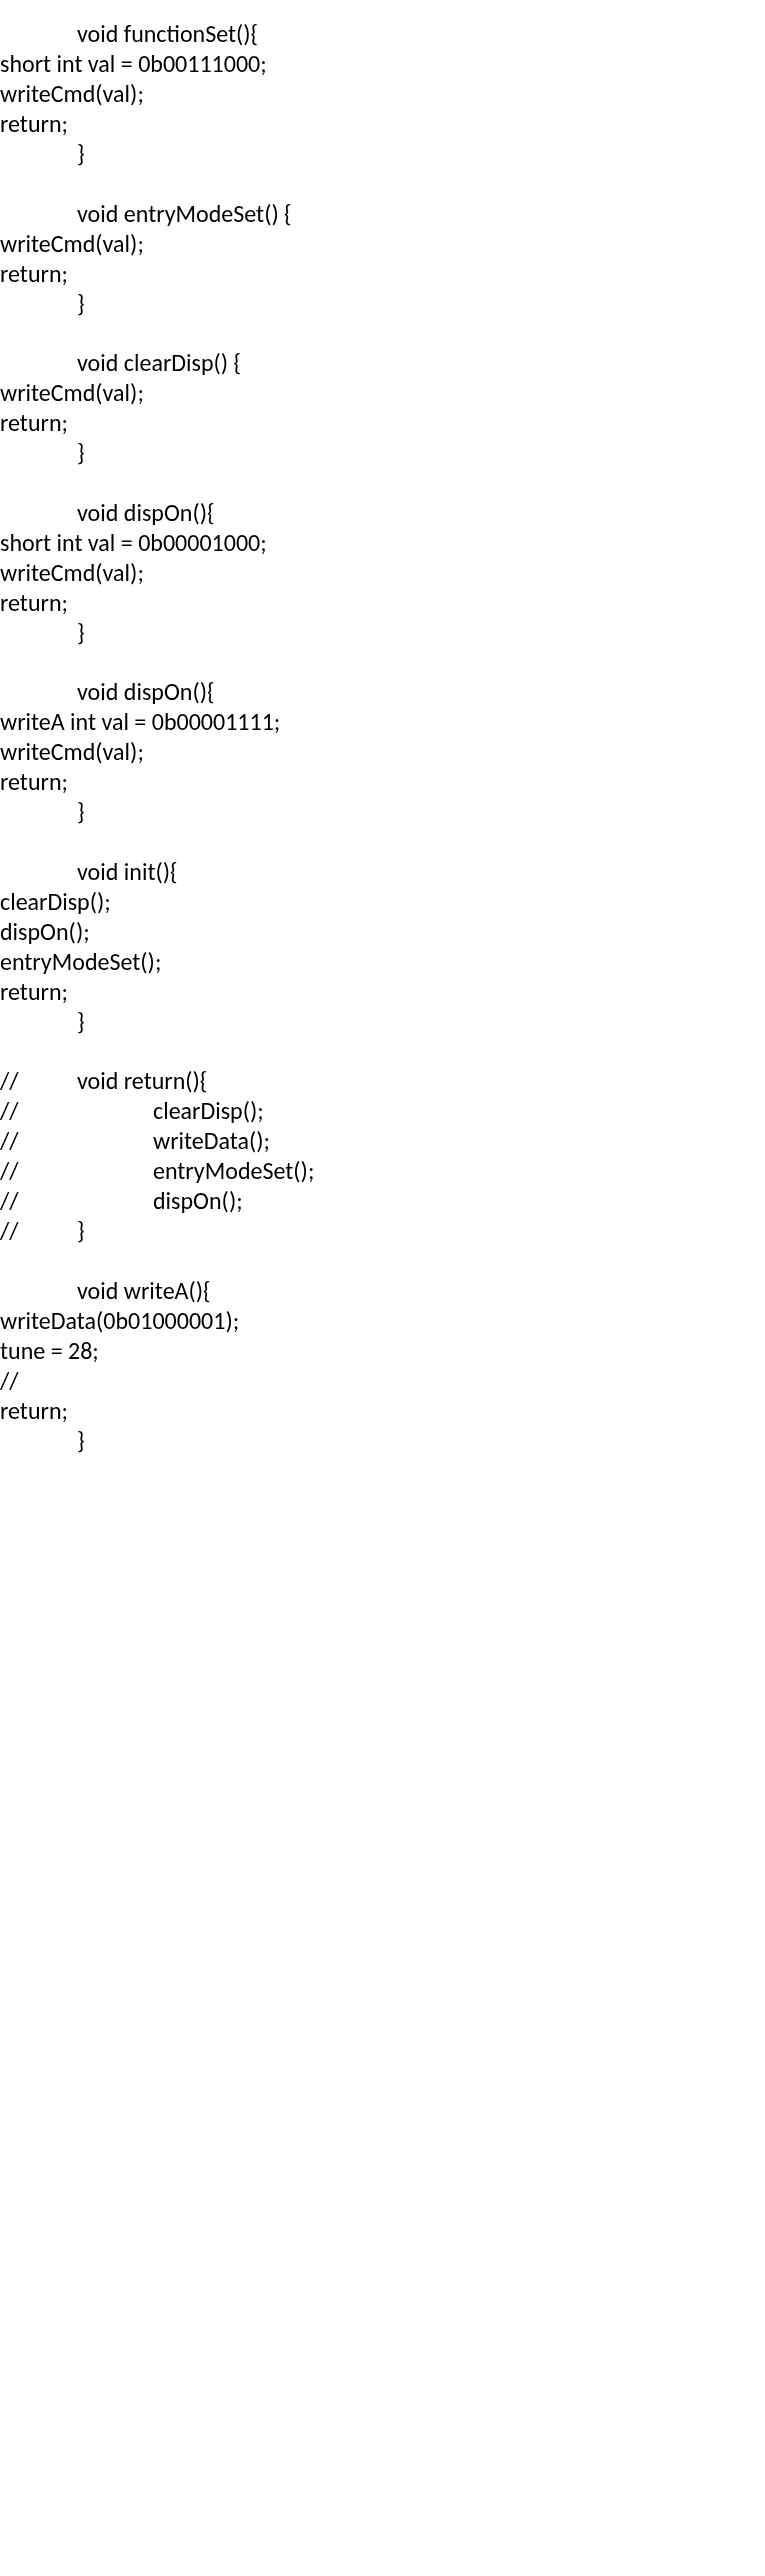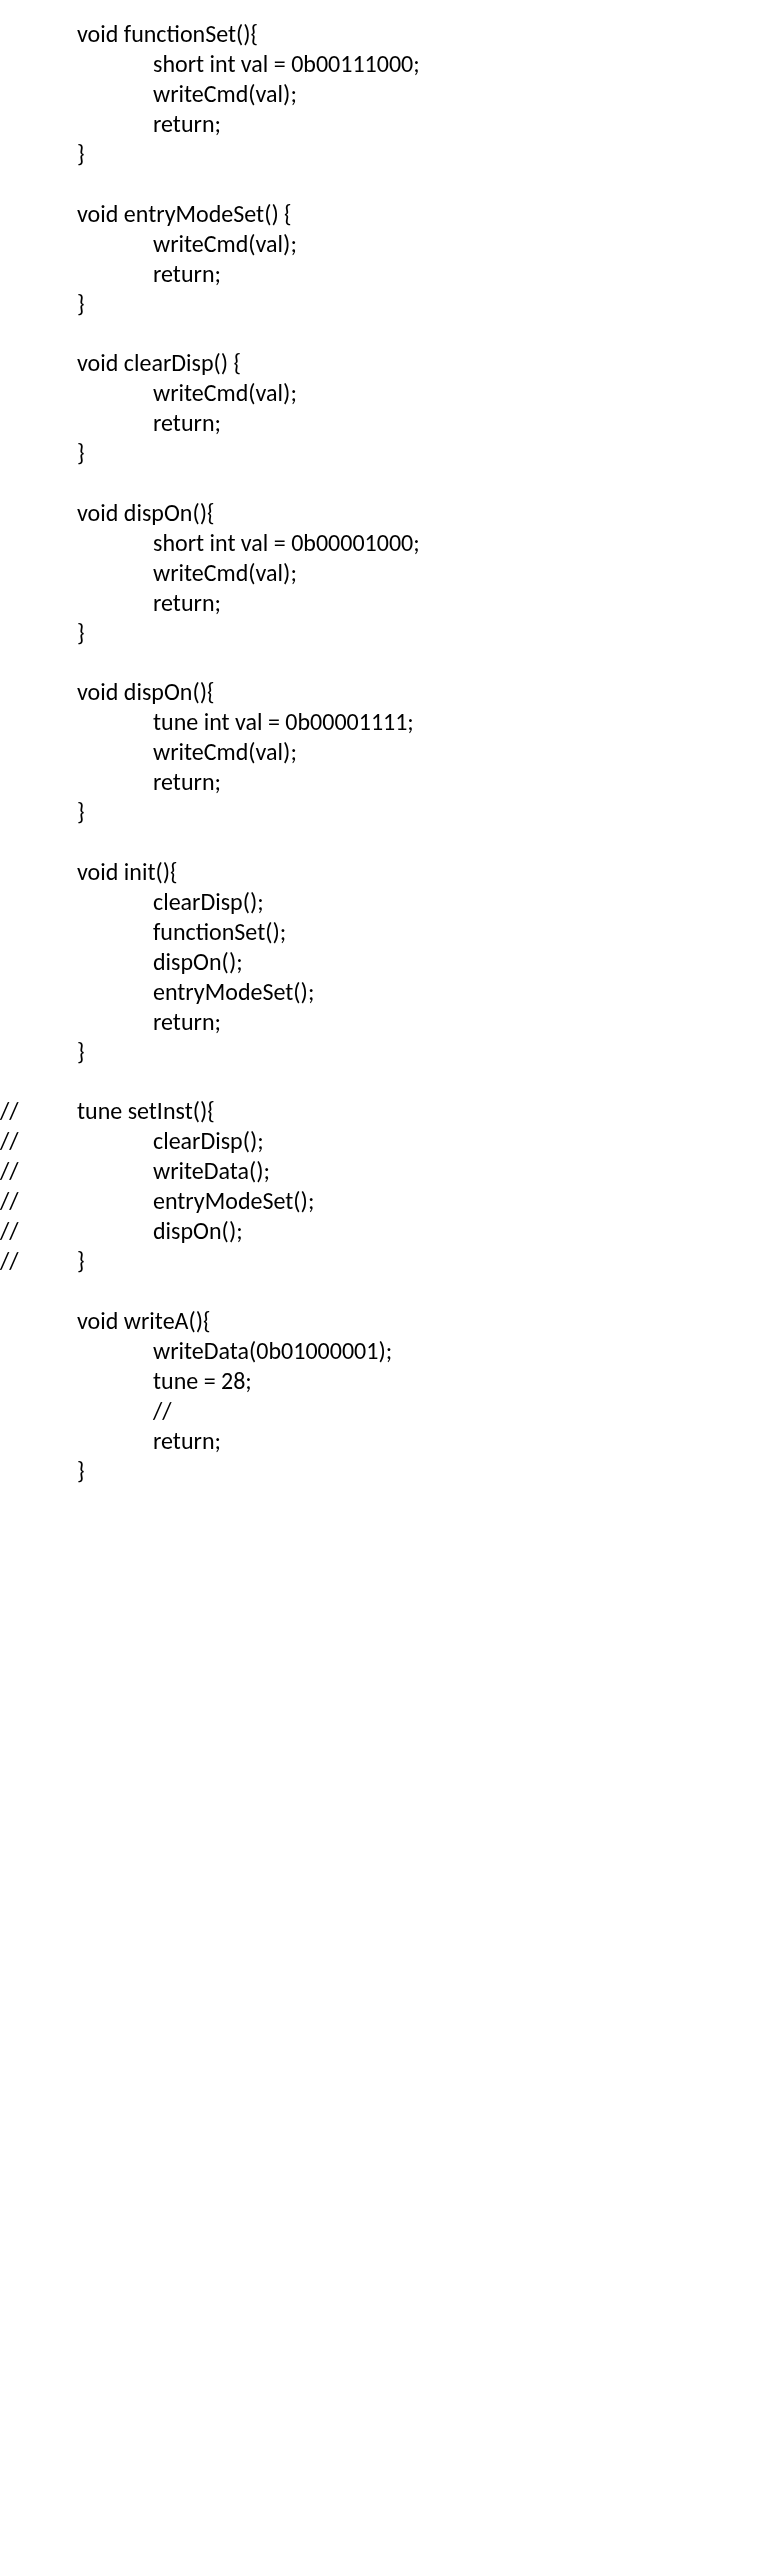--- a/index.html
+++ b/index.html
@@ -12,21 +12,21 @@
     color: #000000;
     width: 766px;
   }
   .page {
     padding: 19px 0 32px 0;
   }
   .line {
     white-space: pre;
   }
   .i0 { padding-left: 77px; }
-  .i1 { padding-left: 153px; }
+  .i1 { }
   .c0 { padding-left: 0px; }
   .c1 { padding-left: 77px; }
   .c2 { padding-left: 153px; }
   .blank { height: 29.5px; }
 </style>
 </head>
 <body>
 
 <div class="page" id="page">
     <div class="line i0">void functionSet(){</div>
@@ -45,34 +45,33 @@
     <div class="line i1">return;</div>
     <div class="line i0">}</div>
     <div class="blank"></div>
     <div class="line i0">void dispOn(){</div>
     <div class="line i1">short int val = 0b00001000;</div>
     <div class="line i1">writeCmd(val);</div>
     <div class="line i1">return;</div>
     <div class="line i0">}</div>
     <div class="blank"></div>
     <div class="line i0">void dispOn(){</div>
-    <div class="line i1">tune int val = 0b00001111;</div>
+    <div class="line i1">writeA int val = 0b00001111;</div>
     <div class="line i1">writeCmd(val);</div>
     <div class="line i1">return;</div>
     <div class="line i0">}</div>
     <div class="blank"></div>
     <div class="line i0">void init(){</div>
     <div class="line i1">clearDisp();</div>
-    <div class="line i1">functionSet();</div>
     <div class="line i1">dispOn();</div>
     <div class="line i1">entryModeSet();</div>
     <div class="line i1">return;</div>
     <div class="line i0">}</div>
     <div class="blank"></div>
-    <div class="line" style="display: flex; position: relative;"><span class="c0" style="position: absolute; left: 0px;">//</span><span class="c1" style="position: relative;">tune setInst(){</span></div>
+    <div class="line" style="display: flex; position: relative;"><span class="c0" style="position: absolute; left: 0px;">//</span><span class="c1" style="position: relative;">void return(){</span></div>
     <div class="line" style="display: flex; position: relative;"><span class="c0" style="position: absolute; left: 0px;">//</span><span class="c2" style="position: relative;">clearDisp();</span></div>
     <div class="line" style="display: flex; position: relative;"><span class="c0" style="position: absolute; left: 0px;">//</span><span class="c2" style="position: relative;">writeData();</span></div>
     <div class="line" style="display: flex; position: relative;"><span class="c0" style="position: absolute; left: 0px;">//</span><span class="c2" style="position: relative;">entryModeSet();</span></div>
     <div class="line" style="display: flex; position: relative;"><span class="c0" style="position: absolute; left: 0px;">//</span><span class="c2" style="position: relative;">dispOn();</span></div>
     <div class="line" style="display: flex; position: relative;"><span class="c0" style="position: absolute; left: 0px;">//</span><span class="c1" style="position: relative;">}</span></div>
     <div class="blank"></div>
     <div class="line i0">void writeA(){</div>
     <div class="line i1">writeData(0b01000001);</div>
     <div class="line i1">tune = 28;</div>
     <div class="line i1">//</div>

